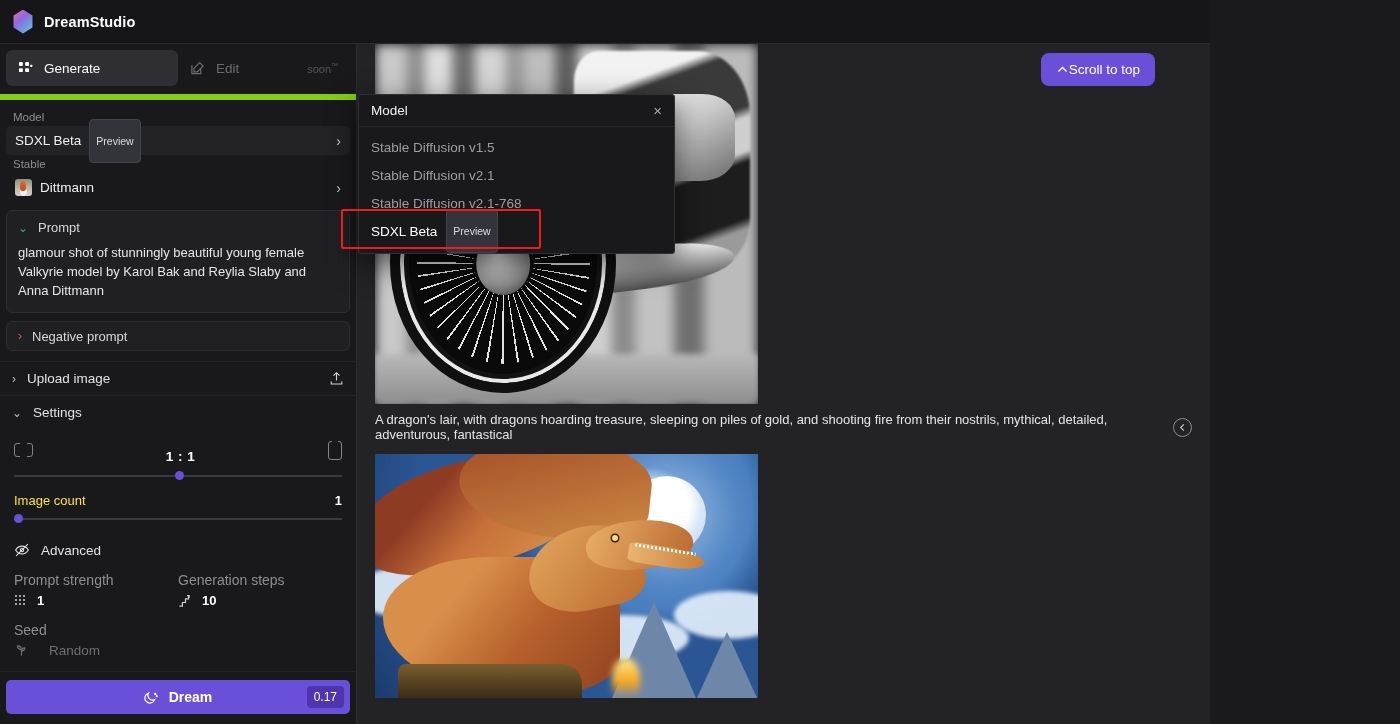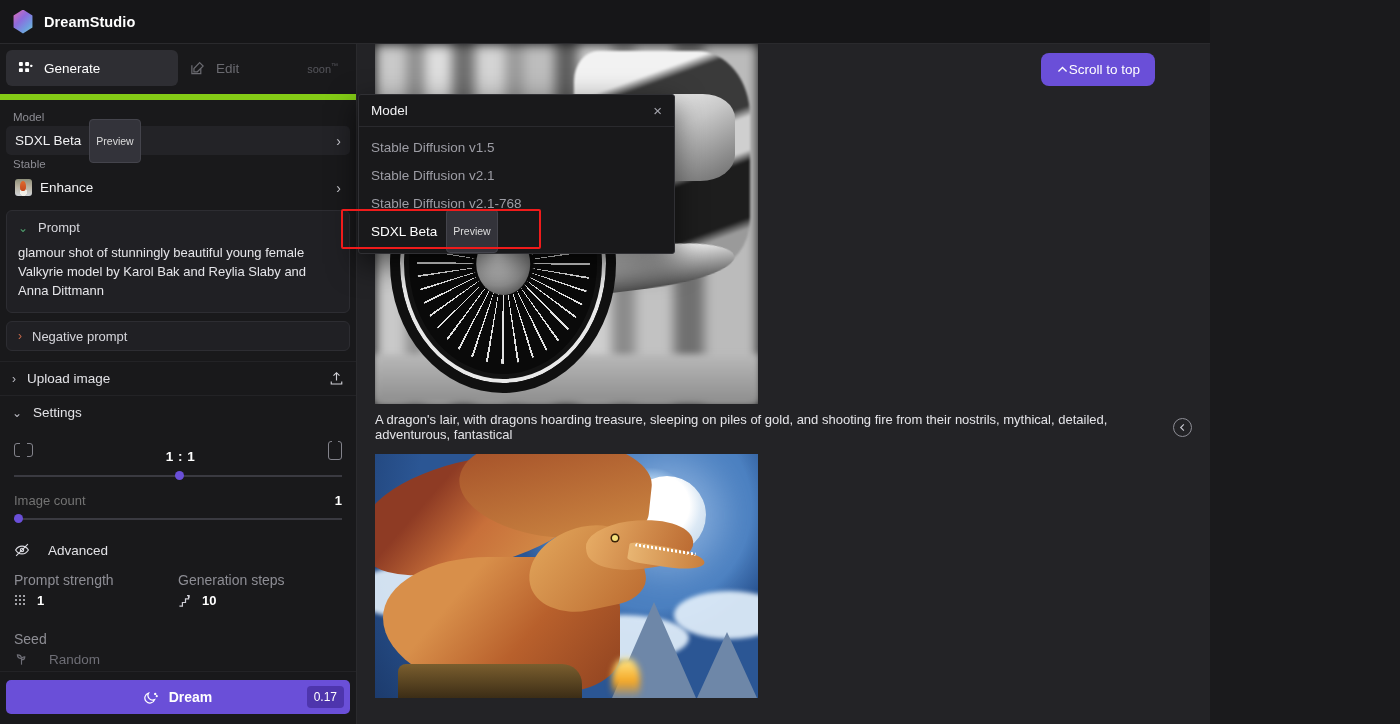--- a/index.html
+++ b/index.html
@@ -113,29 +113,29 @@
   .frame-land::before { left: 5px; } .frame-land::after { right: 5px; }
   .frame-port::before { left: 3px; height: 4px; } .frame-port::after { right: 3px; height: 4px; }
 
   .slider { position: relative; height: 14px; margin: 4px 0 2px 0; }
   .slider .track { position: absolute; top: 6px; left: 0; right: 0; height: 1.5px; background: #3a3a41; }
   .slider .knob {
     position: absolute; top: 2px; width: 9px; height: 9px; border-radius: 50%;
     background: #6a4fd8;
   }
   .count-row { display: flex; align-items: baseline; margin-top: 10px; }
-  .count-label { font-size: 13px; color: #737373; }
+  .count-label { font-size: 13px; color: #fde047; }
   .count-val { margin-left: auto; font-size: 13px; font-weight: bold; color: #fff; }
 
-  .adv-row { display: flex; align-items: center; gap: 18px; margin-top: 16px; font-size: 13.5px; color: #e2e2e6; }
+  .adv-row { display: flex; align-items: center; gap: 11px; margin-top: 16px; font-size: 13.5px; color: #e2e2e6; }
   .two-col { display: flex; margin-top: 14px; }
   .two-col > div { width: 50%; }
   .small-label { font-size: 14px; color: #8d8d94; }
   .val-line { display: flex; align-items: center; gap: 9px; margin-top: 5px; font-size: 13px; font-weight: bold; color: #fff; }
-  .seed-block { margin-top: 23px; }
+  .seed-block { margin-top: 14px; }
   .seed-val { display: flex; align-items: center; gap: 20px; margin-top: 5px; font-size: 13.5px; color: #6e6e76; }
 
   .dream-wrap { margin-top: auto; padding: 8px 6px 10px 6px; border-top: 1px solid #232326; }
   .dream-btn {
     height: 34px; border-radius: 5px; background: #6a4fd8;
     display: flex; align-items: center; justify-content: center;
     gap: 10px; position: relative; color: #fff; font-size: 14px; font-weight: bold;
   }
   .dream-cost {
     position: absolute; right: 6px; top: 6px; height: 22px;
@@ -298,21 +298,21 @@
         <div class="field-label">Model</div>
         <div class="row-pick">
           <span>SDXL Beta</span>
           <span class="badge-preview">Preview</span>
           <span class="chev-r">›</span>
         </div>
 
         <div class="field-label">Stable</div>
         <div class="row-pick plain">
           <span class="style-thumb"></span>
-          <span>Enhance</span>
+          <span>Dittmann</span>
           <span class="chev-r">›</span>
         </div>
       </div>
 
       <div class="prompt-card">
         <div class="prompt-head">
           <span class="chev-down-green">⌄</span>
           <span>Prompt</span>
         </div>
         <div class="prompt-text">glamour shot of stunningly beautiful young female Valkyrie model by Karol Bak and Reylia Slaby and Anna Dittmann</div>

